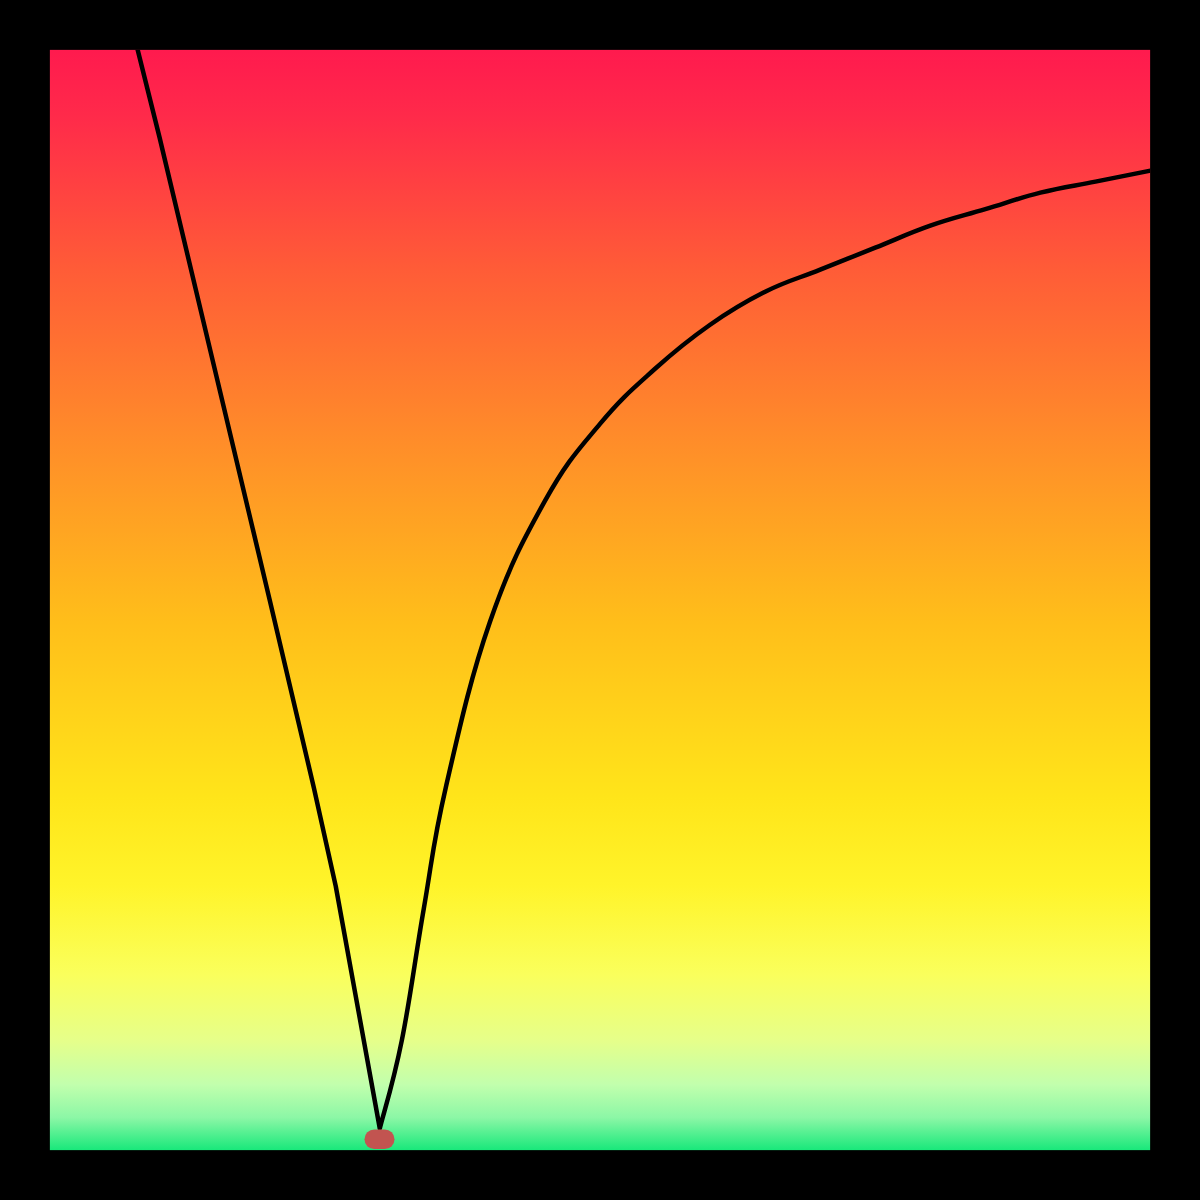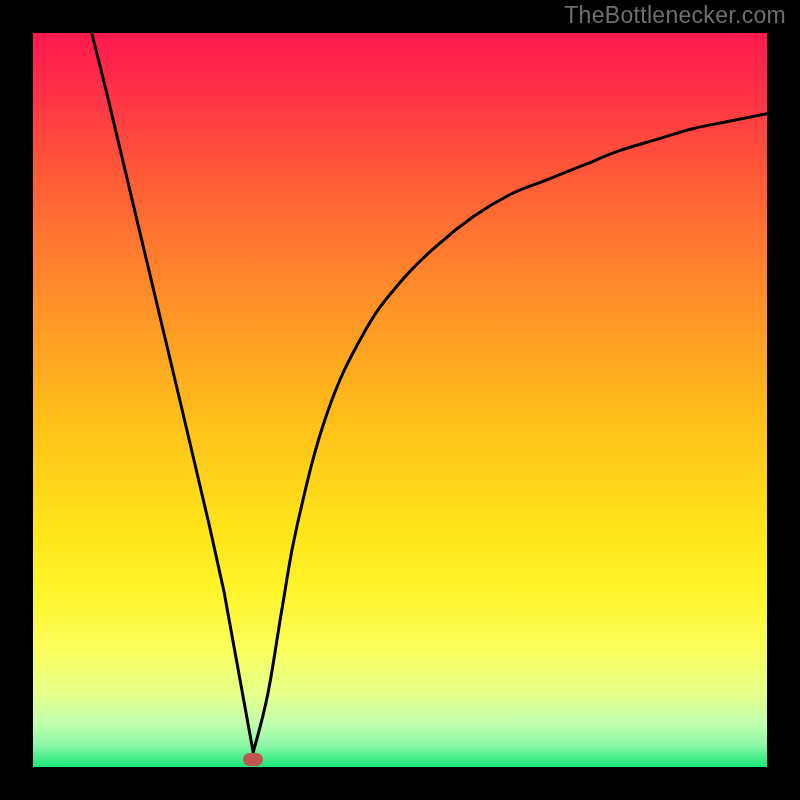--- a/index.html
+++ b/index.html
@@ -46,21 +46,20 @@
     border-radius: 7px;
     background: #c25450;
     z-index: 15;
   }
 </style>
 </head>
 <body>
 
 <div class="frame">
 
-  <div class="watermark">TheBottlenecker.com</div>
 
   <div class="plot">
     <svg id="plot-svg" viewBox="0 0 734 734" preserveAspectRatio="none">
       <defs>
         <linearGradient id="bg-grad" x1="0" y1="0" x2="0" y2="1">
             <stop offset="0.00%" stop-color="#ff1a4e"></stop>
             <stop offset="6.00%" stop-color="#ff2a4a"></stop>
             <stop offset="20.00%" stop-color="#ff5c37"></stop>
             <stop offset="36.00%" stop-color="#ff8e29"></stop>
             <stop offset="52.00%" stop-color="#ffbe1a"></stop>

